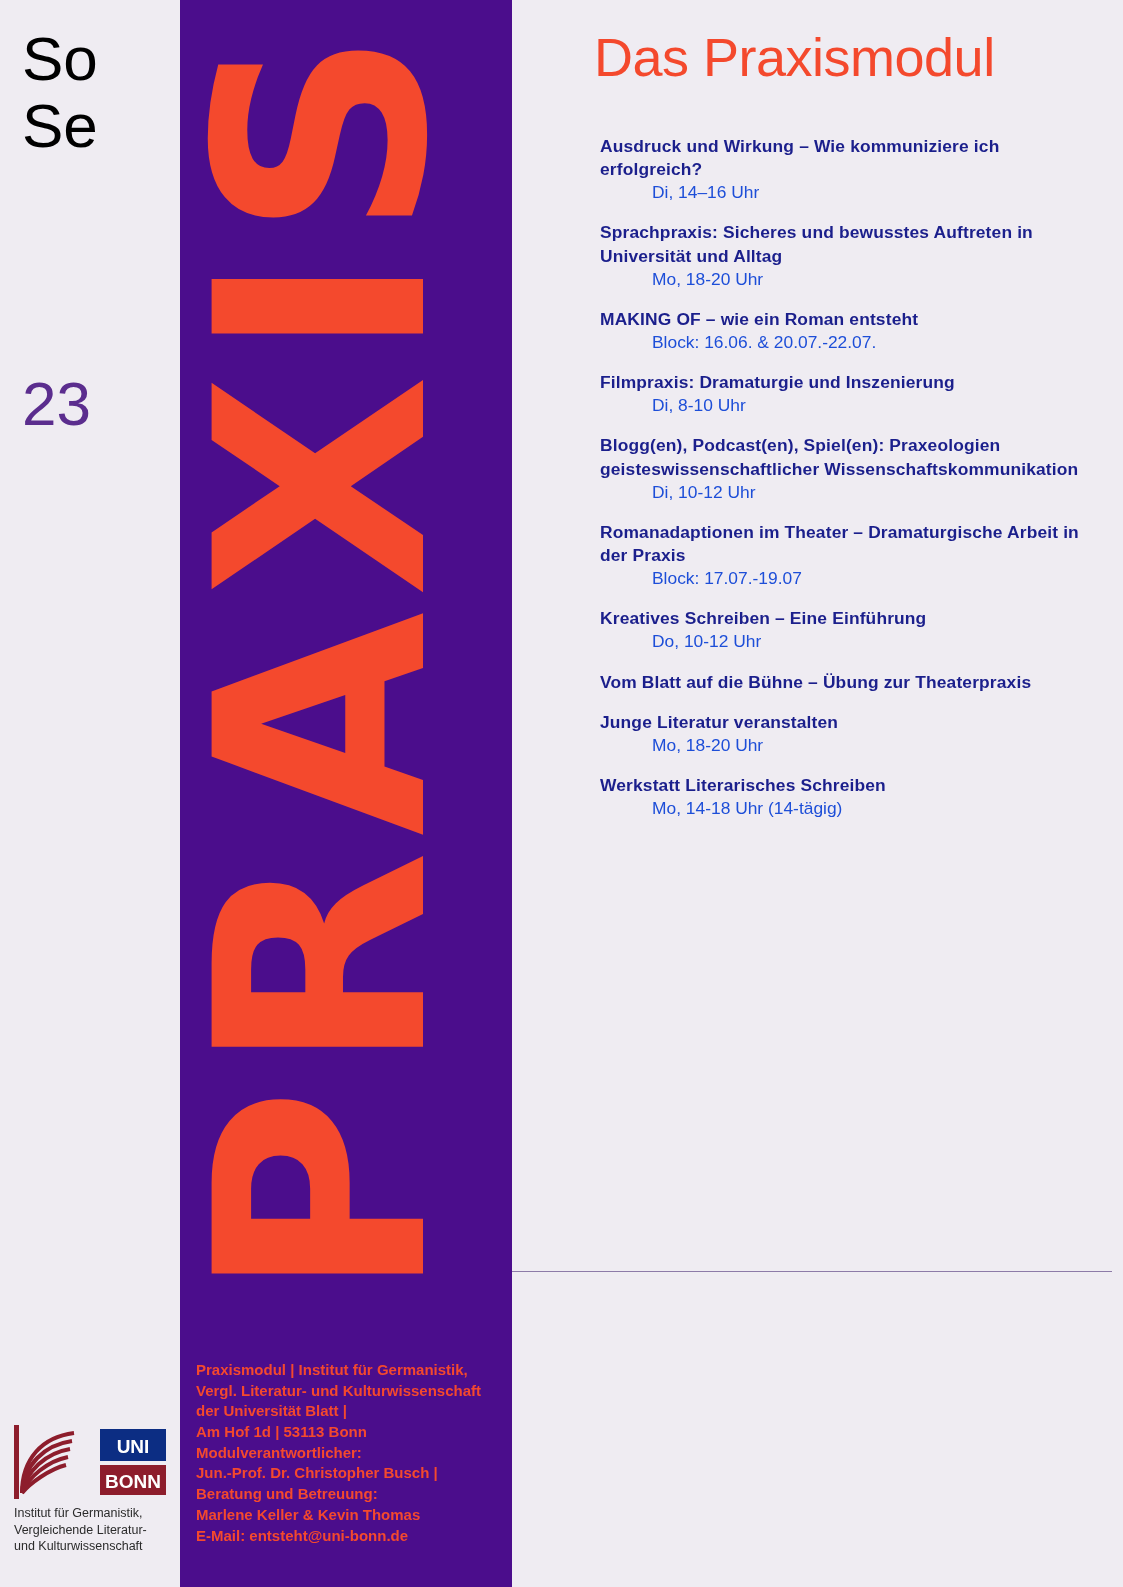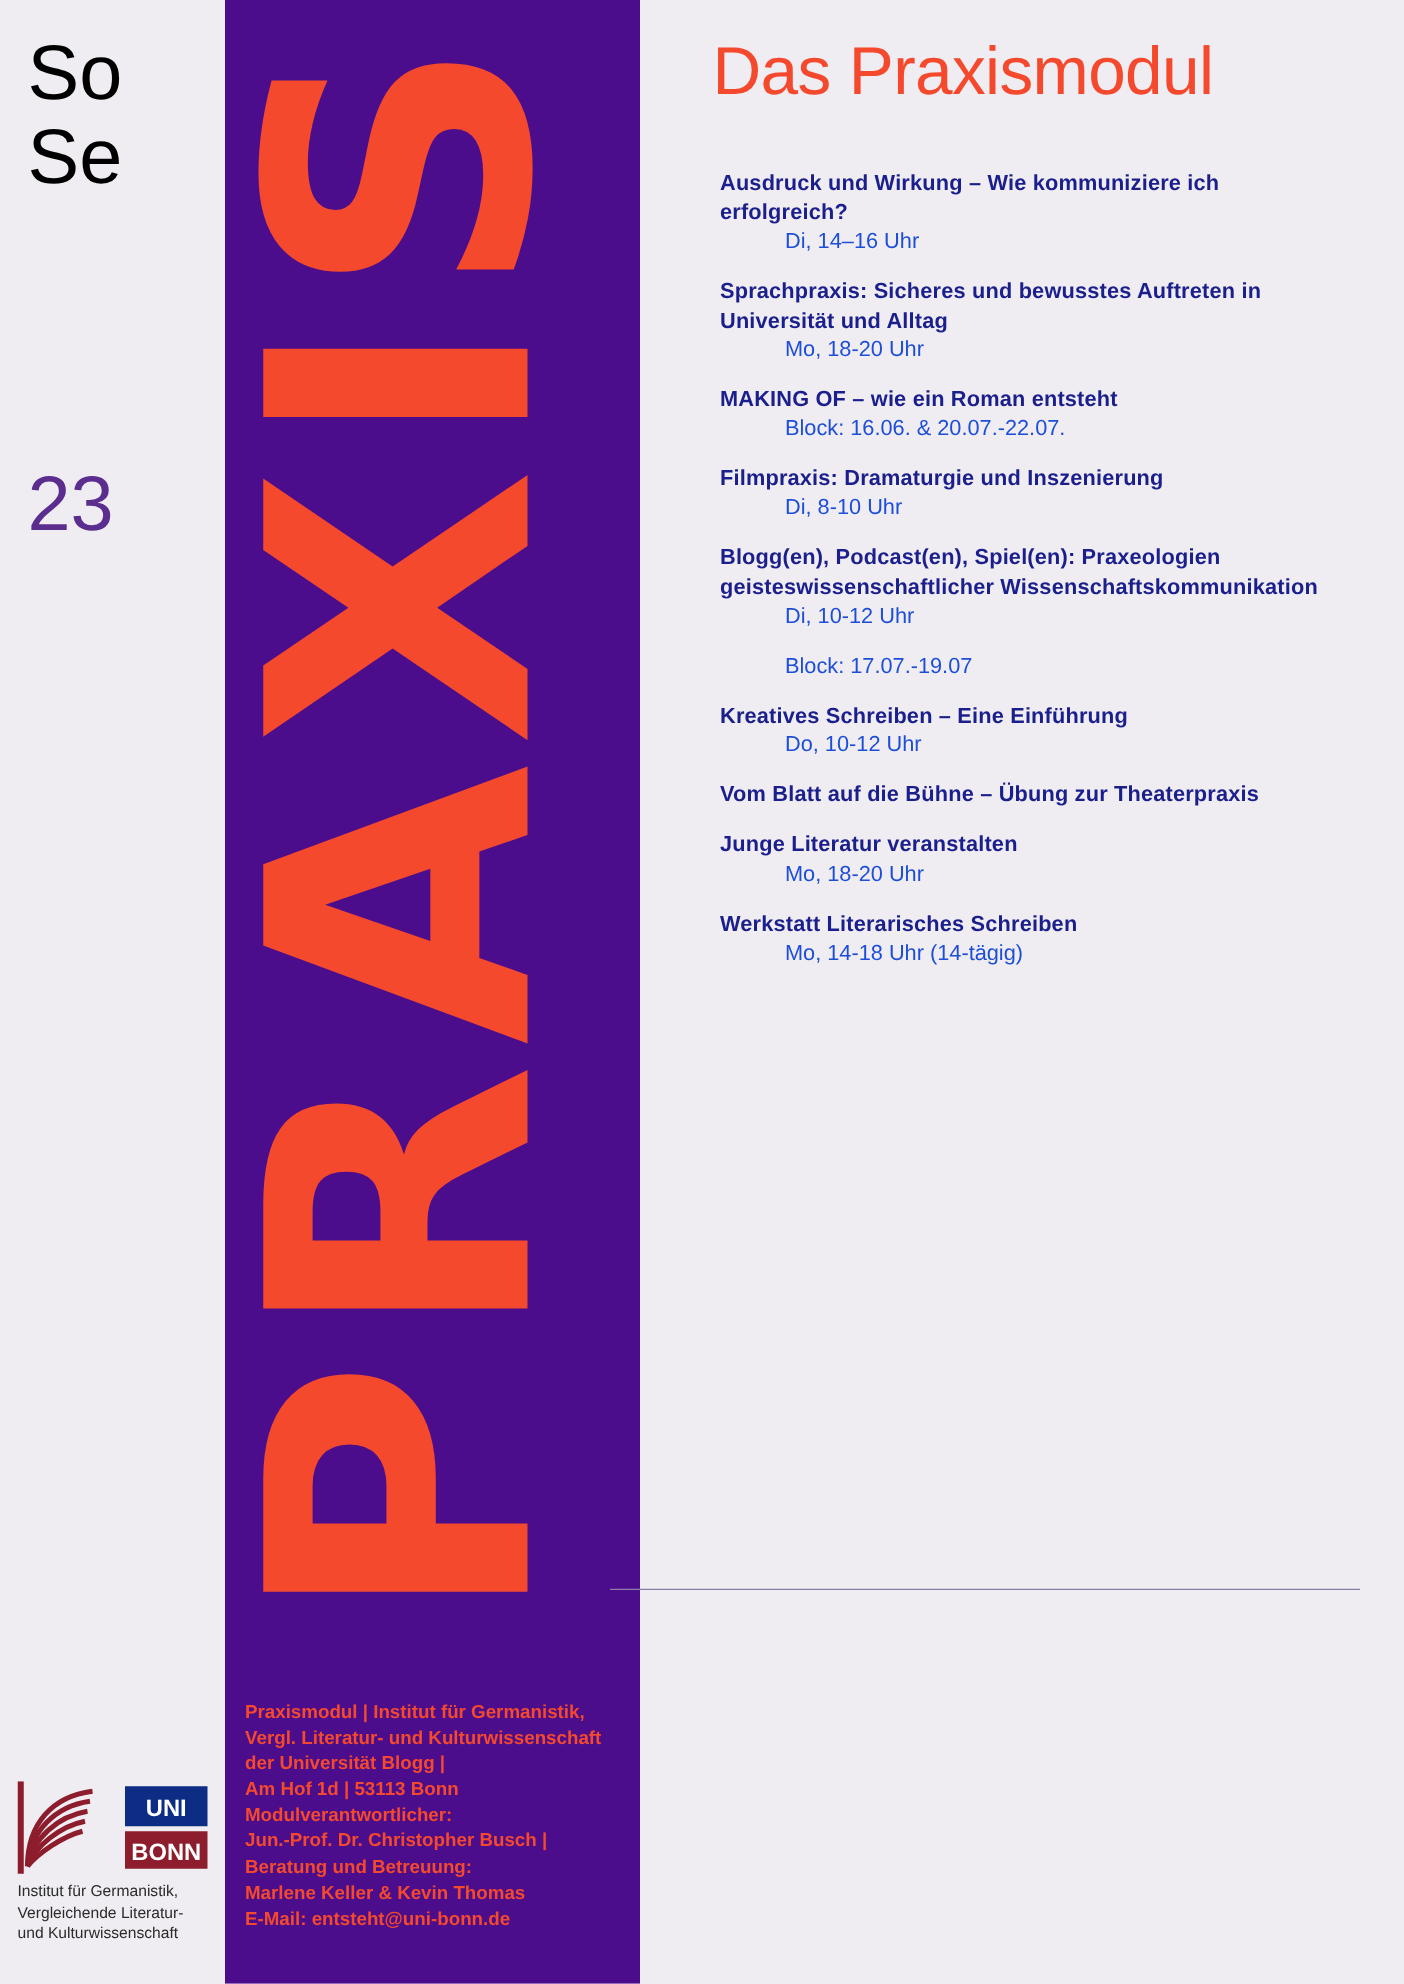--- a/index.html
+++ b/index.html
@@ -95,21 +95,21 @@
     top: 1505px;
     width: 168px;
     font-size: 12.5px;
     line-height: 1.32;
     color: #2b2b2b;
   }
 
   
   .right-col {
     position: absolute;
-    left: 488px; top: 0;
+    left: 512px; top: 0;
     width: 611px;
     height: 1148px;
   }
   .poster-title {
     position: absolute;
     left: 82px;
     top: 26px;
     font-size: 54px;
     color: #f4492d;
     font-weight: 400;
@@ -166,21 +166,21 @@
     </div>
     <div class="year">23</div>
   </div>
 
   <div class="purple-bar">
     <div class="praxis-word">PRAXIS</div>
 
     <div class="imprint">
       <div>Praxismodul | Institut für Germanistik,</div>
       <div>Vergl. Literatur- und Kulturwissenschaft</div>
-      <div>der Universität Blogg |</div>
+      <div>der Universität Blatt |</div>
       <div>Am Hof 1d | 53113 Bonn</div>
       <div>Modulverantwortlicher:</div>
       <div>Jun.-Prof. Dr. Christopher Busch |</div>
       <div>Beratung und Betreuung:</div>
       <div>Marlene Keller &amp; Kevin Thomas</div>
       <div>E-Mail: entsteht@uni-bonn.de</div>
     </div>
   </div>
 
   <div class="logo">
@@ -222,20 +222,21 @@
       </div>
       <div class="course">
         <div class="course-title">Filmpraxis: Dramaturgie und Inszenierung</div>
         <div class="course-time">Di, 8-10 Uhr</div>
       </div>
       <div class="course">
         <div class="course-title">Blogg(en), Podcast(en), Spiel(en): Praxeologien geisteswissenschaftlicher Wissenschaftskommunikation</div>
         <div class="course-time">Di, 10-12 Uhr</div>
       </div>
       <div class="course">
+        <div class="course-title">Romanadaptionen im Theater – Dramaturgische Arbeit in der Praxis</div>
         <div class="course-time">Block: 17.07.-19.07</div>
       </div>
       <div class="course">
         <div class="course-title">Kreatives Schreiben – Eine Einführung</div>
         <div class="course-time">Do, 10-12 Uhr</div>
       </div>
       <div class="course">
         <div class="course-title">Vom Blatt auf die Bühne – Übung zur Theaterpraxis</div>
       </div>
       <div class="course">

